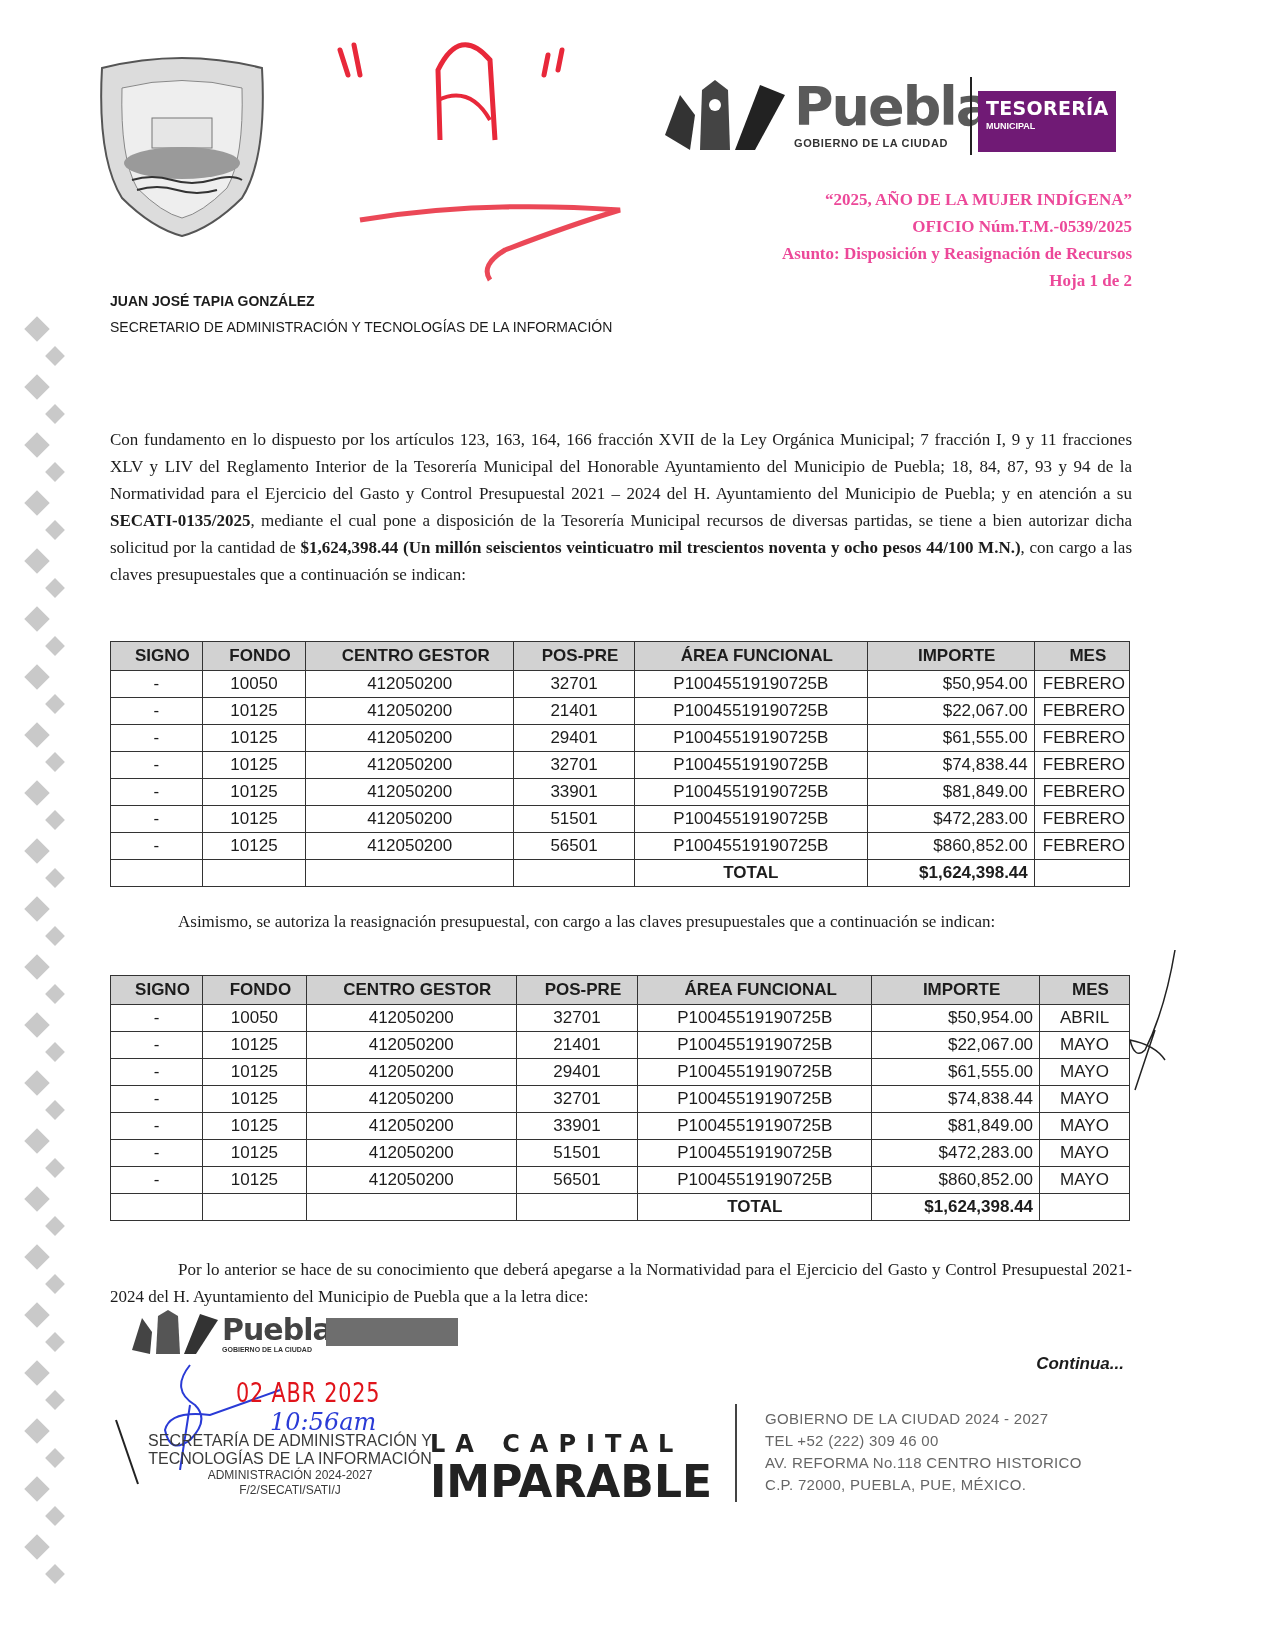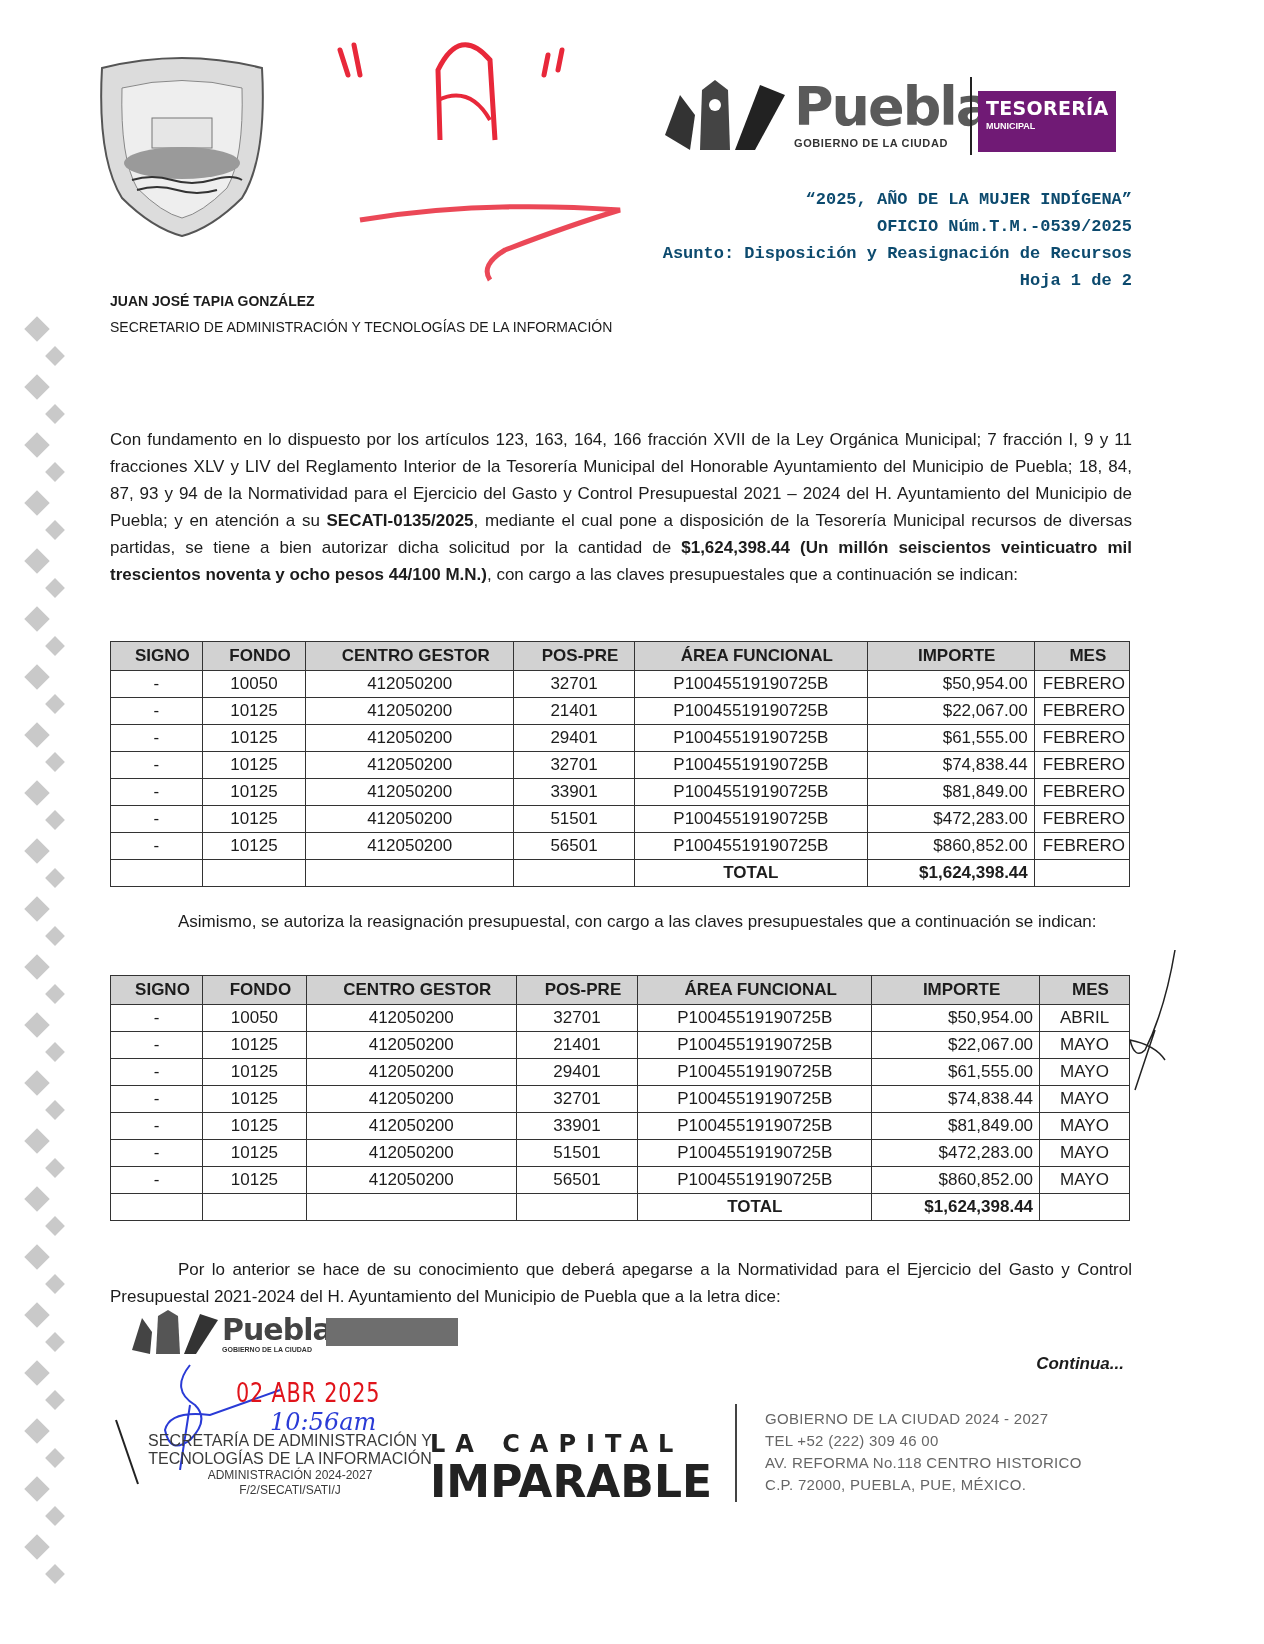--- a/index.html
+++ b/index.html
@@ -13,25 +13,25 @@
   
   .red-mark{left:330px;top:30px;width:320px;height:270px;}
   
   .logo{left:660px;top:75px;width:480px;height:90px;}
   .logo .brand{position:absolute;left:134px;top:0px;font-family:"DejaVu Sans",sans-serif;font-weight:bold;font-size:54px;color:#5a5a5a;letter-spacing:-2px;}
   .logo .brand-sub{position:absolute;left:134px;top:62px;font-size:11px;font-weight:bold;letter-spacing:0.6px;color:#333;}
   .logo .vbar{position:absolute;left:310px;top:2px;width:2px;height:78px;background:#222;}
   .logo .teso{position:absolute;left:318px;top:16px;width:138px;height:61px;background:#701a75;color:#fff;}
   .logo .teso .t1{position:absolute;left:8px;top:6px;font-weight:bold;font-size:19px;letter-spacing:0.3px;font-family:"DejaVu Sans",sans-serif;}
   .logo .teso .t2{position:absolute;left:8px;top:30px;font-weight:bold;font-size:9px;}
-  .hdr-right{right:132px;text-align:right;font-family:Liberation Mono, monospace;font-weight:bold;font-size:17px;line-height:27px;color:#0c4a6e;}
+  .hdr-right{right:132px;text-align:right;font-family:Liberation Serif, serif;font-weight:bold;font-size:17px;line-height:27px;color:#ec4899;}
   .addr{left:110px;top:288px;font-size:14px;line-height:26px;}
   .addr .name{font-weight:bold;}
   .addr .presente{letter-spacing:4px;}
-  .para{left:110px;width:1022px;font-size:17px;line-height:27px;text-align:justify;}
+  .para{left:110px;width:1022px;font-size:17px;line-height:27px;text-align:justify;font-family:Liberation Serif, serif;}
   .para b{font-weight:bold;}
   .indent{text-indent:68px;}
   table.budget{position:absolute;left:110px;width:1020px;border-collapse:collapse;font-size:17px;}
   table.budget th,table.budget td{border:1.5px solid #333;height:26px;padding:0 4px;text-align:center;}
   table.budget th{background:#d2d2d2;font-weight:bold;height:28px;padding-left:16px;}
   table.budget td.amt{text-align:right;padding-right:6px;}
   table.budget td.mes{text-align:left;padding-left:8px;}
   table.budget td.tot{font-weight:bold;}
   col.c1{width:92px;} col.c2{width:104px;} col.c3{width:210px;} col.c4{width:122px;} col.c5{width:234px;} col.c6{width:168px;} col.c7{width:90px;}
   .continua{right:140px;top:1354px;font-weight:bold;font-style:italic;font-size:17px;}

